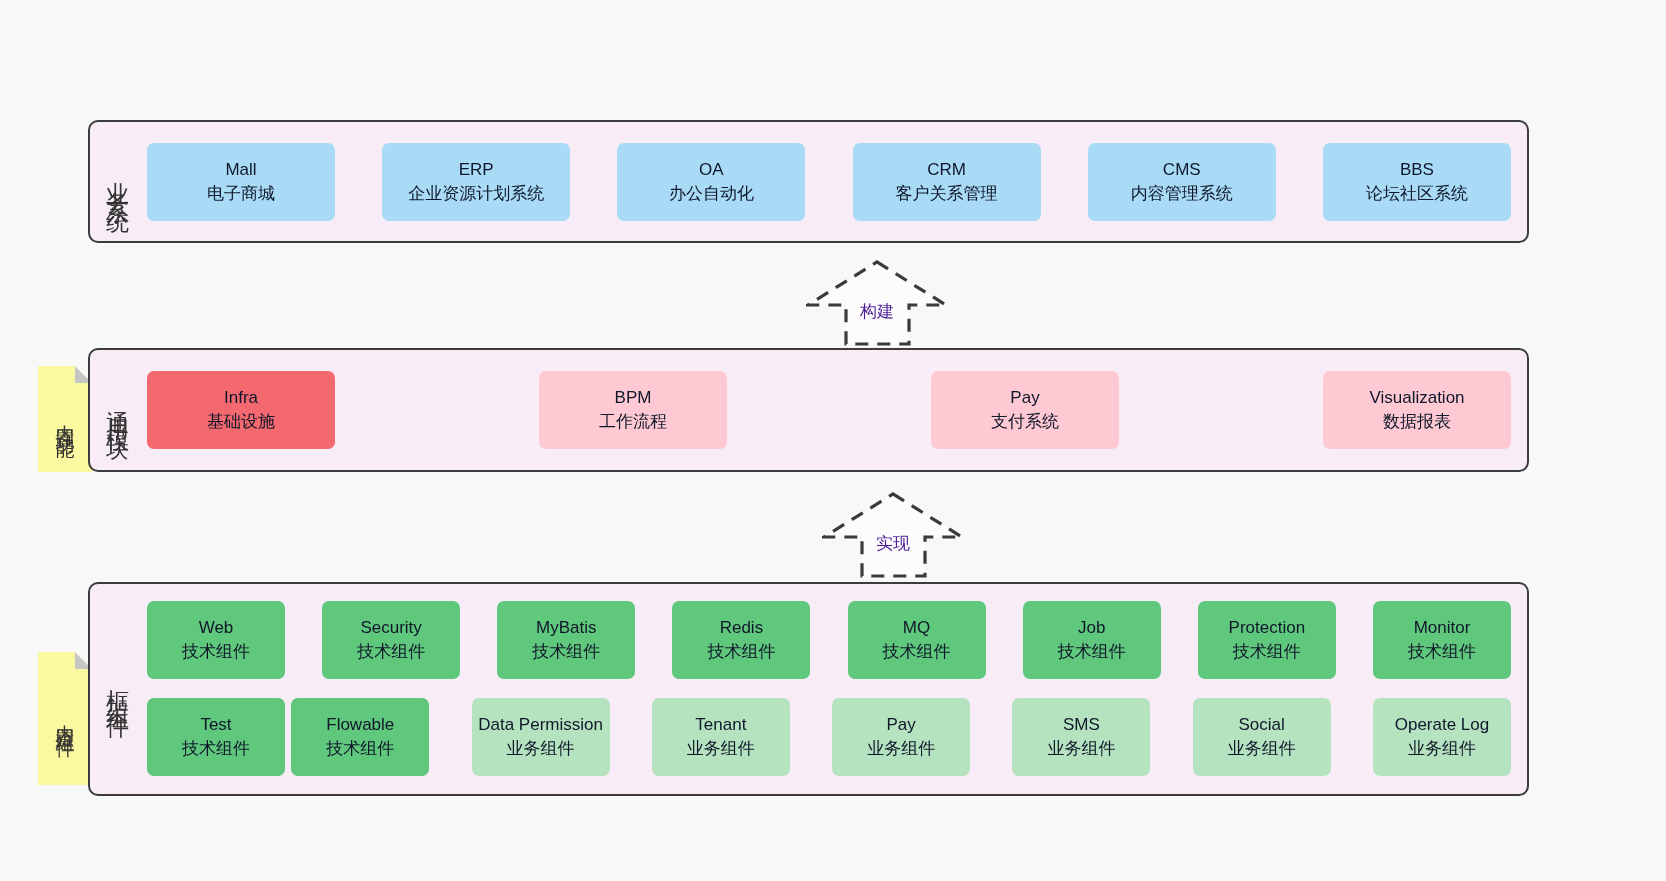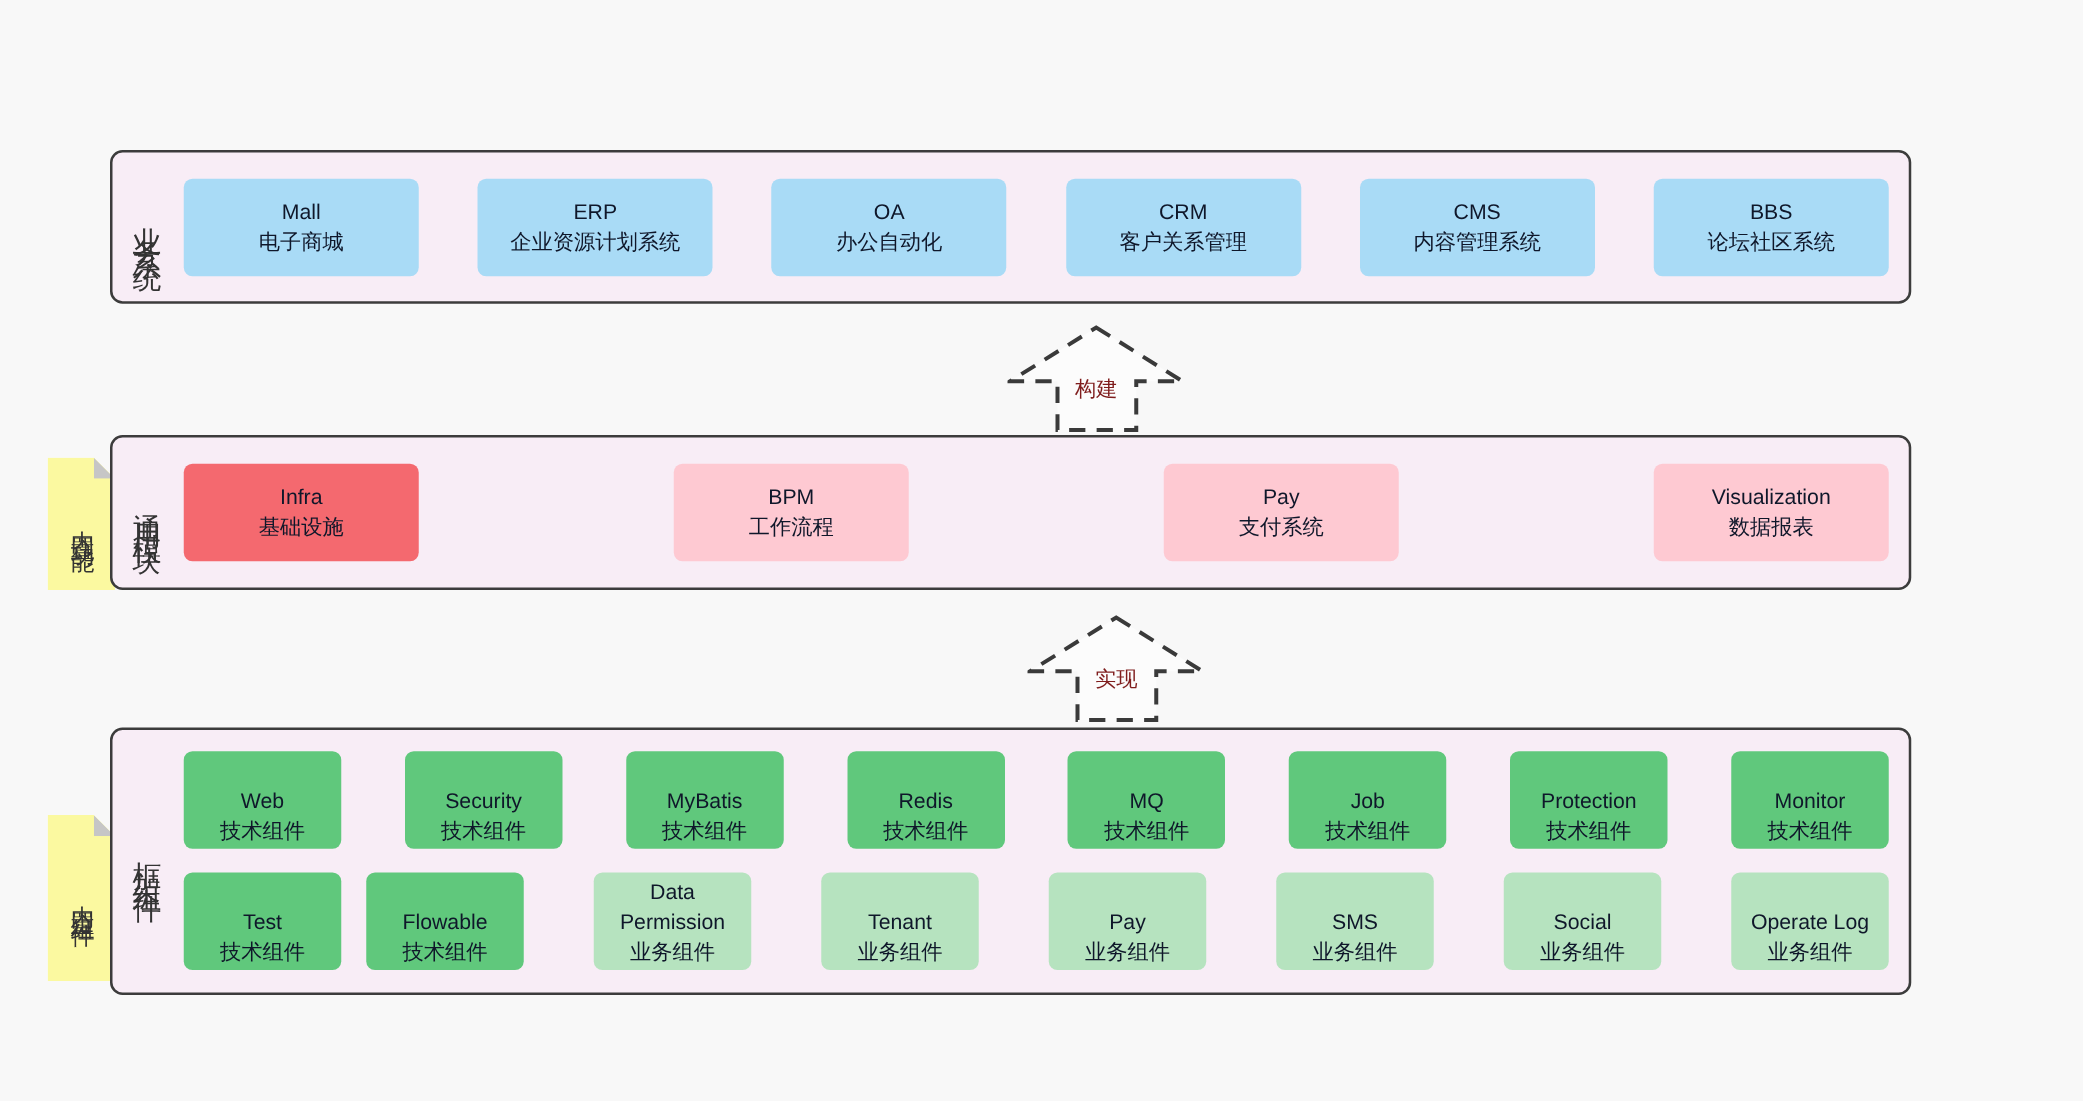--- a/index.html
+++ b/index.html
@@ -67,21 +67,21 @@
     align-items:center;
     justify-content:center;
     text-align:center;
     font-size:17px;
     line-height:24px;
     color:#0f172a;
     box-sizing:border-box;
     padding:2px 6px;
   }
   .box-lg{width:188px;height:78px;}
-  .box-sm{width:126px;height:78px;justify-content:flex-end;}
+  .box-sm{width:138px;height:78px;}
   .box[data-color="blue"]{background:var(--blue,#a9dbf6);}
   .box[data-color="red"]{background:var(--red,#f4696f);}
   .box[data-color="pink"]{background:var(--pink,#fec9d2);}
   .box[data-color="green_dark"]{background:var(--green_dark,#60c87c);}
   .box[data-color="green_light"]{background:var(--green_light,#b6e3bf);margin-left:36px;}
   
   .note{
     position:absolute;
     left:38px;width:54px;
     background:var(--yellow,#fbf9a0);
@@ -114,21 +114,21 @@
   .arrow-1{left:806px;top:260px;}
   .arrow-2{left:822px;top:492px;}
   .arrow svg{display:block;width:100%;height:100%;}
   .arrow-label{
     position:absolute;
     left:50%;top:40px;
     transform:translateX(-50%);
     font-size:17px;
     background:#fcfcfc;
     padding:0 3px;
-    color:#7f1d1d;
+    color:#4c1d95;
     white-space:nowrap;
   }
 </style>
 </head>
 <body>
 
 <div class="stage">
 
   <div class="band band-1">
     <div class="band-label-col">

